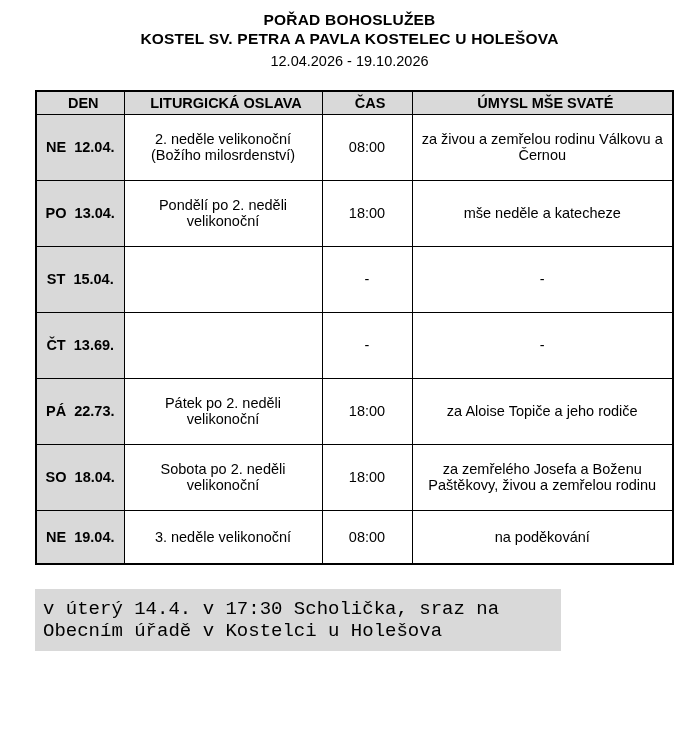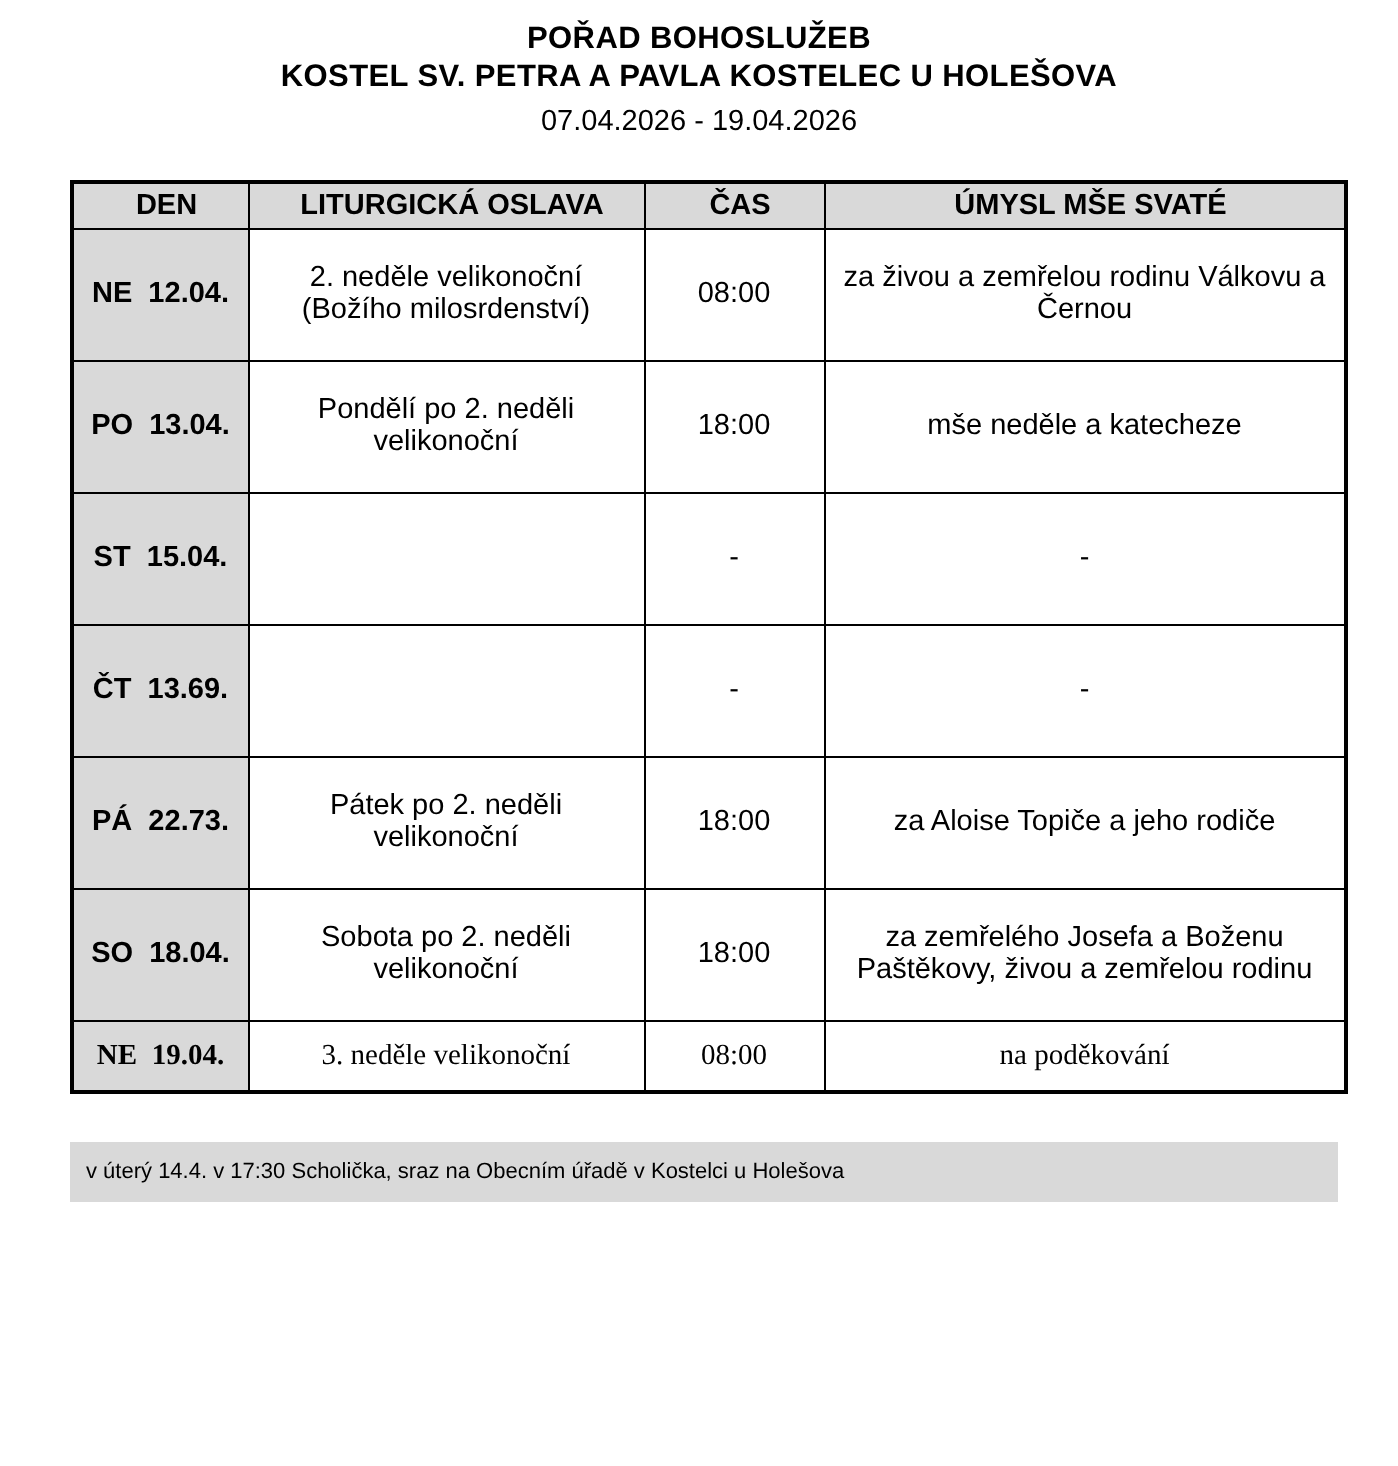--- a/index.html
+++ b/index.html
@@ -54,39 +54,40 @@
   col.c-cas { width: 90px; }
   col.c-umy { width: 261px; }
   td.den {
     background: var(--gray, #d9d9d9);
     font-weight: bold;
     text-align: left;
     padding-left: 8px;
     white-space: pre;
   }
   tr.row { height: 66px; }
-  tr.row:last-child { height: 36px; font-family: Liberation Serif, serif; }
+  tr.row:last-child { height: 54px; }
   .footer-note {
     margin: 24px auto 0 35px;
-    width: 634px;
+    width: 526px;
     box-sizing: border-box;
     background: var(--gray, #d9d9d9);
-    font-size: 11px;
+    font-size: 19px;
     padding: 9px 8px;
+    font-family: Liberation Mono, monospace;
   }
 </style>
 </head>
 <body>
 
 <div class="page">
 
   <div class="titles">
     <div class="title-main">POŘAD BOHOSLUŽEB</div>
     <div class="title-church">KOSTEL SV. PETRA A PAVLA KOSTELEC U HOLEŠOVA</div>
-    <div class="title-dates">07.04.2026 - 19.04.2026</div>
+    <div class="title-dates">12.04.2026 - 19.10.2026</div>
   </div>
 
   <table class="schedule">
     <colgroup>
       <col class="c-den">
         <col class="c-osl">
         <col class="c-cas">
         <col class="c-umy">
     </colgroup>
     <thead>

